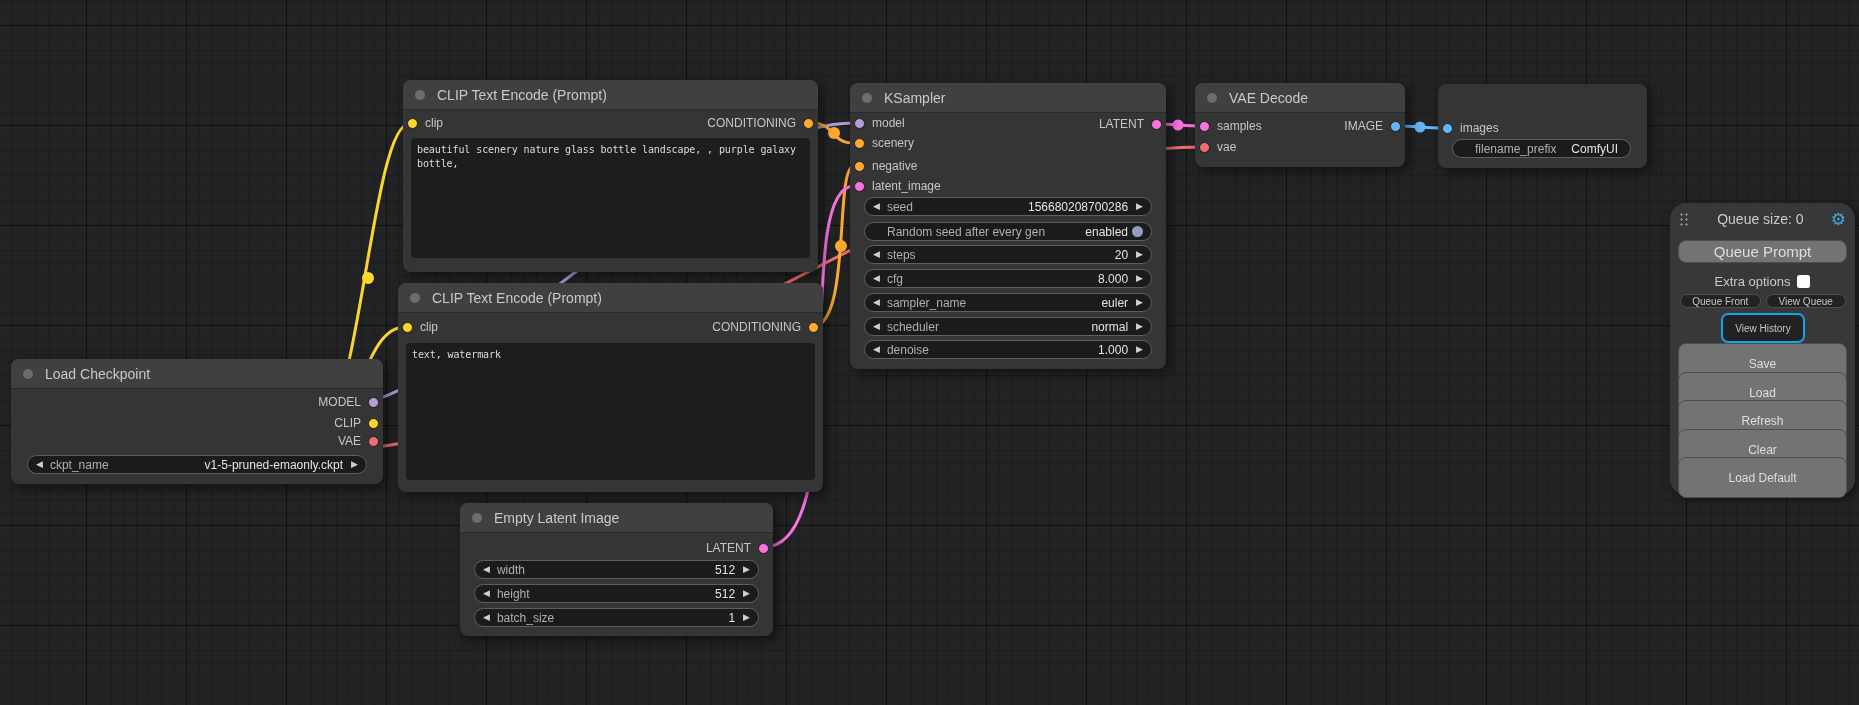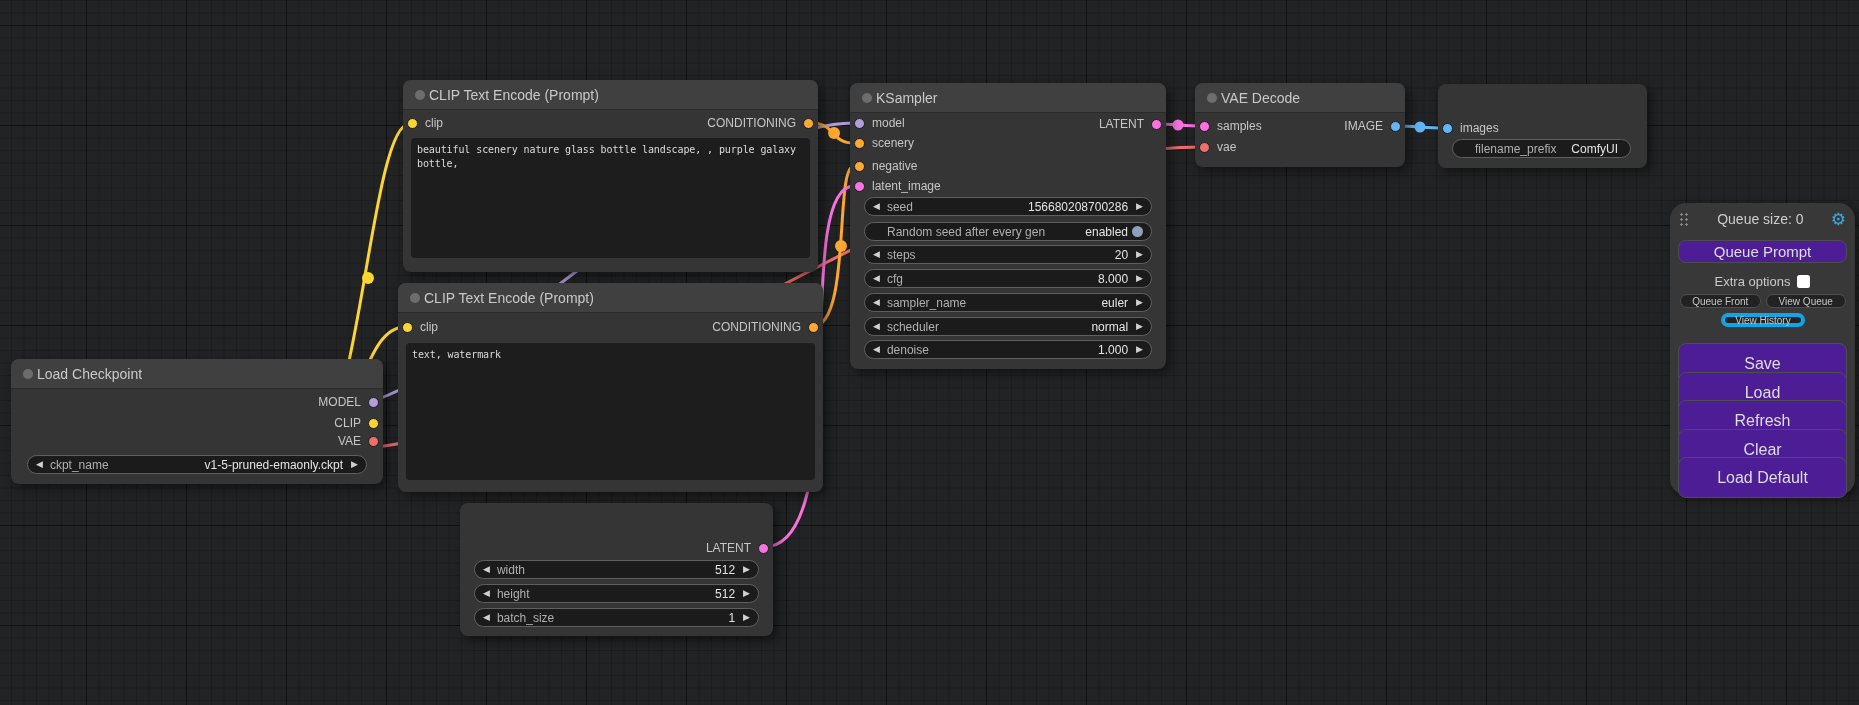--- a/index.html
+++ b/index.html
@@ -13,21 +13,21 @@
       linear-gradient(to right, rgba(0,0,0,.16) 1px, transparent 1px),
       linear-gradient(to bottom, rgba(0,0,0,.16) 1px, transparent 1px);
     background-size:100px 100px,100px 100px,12.5px 12.5px,12.5px 12.5px;
     background-position:-14px -75px,-14px -75px,-1.5px 0,-1.5px 0;
   }
   #wires{position:absolute;left:0;top:0;z-index:1;}
   #wires path{fill:none;stroke-width:3;stroke-linecap:round;}
 
   .node{position:absolute;z-index:2;background:#353535;border-radius:8px;
         box-shadow:4px 4px 12px rgba(0,0,0,.5);color:#c8c8c8;font-size:12px;}
-  .ntitle{height:30px;display:flex;align-items:center;gap:4px;padding:0 12px;
+  .ntitle{height:30px;display:flex;align-items:center;gap:12px;padding:0 12px;
           background:#404040;border-radius:8px 8px 0 0;border-bottom:1px solid #2a2a2a;
           font-size:14px;color:#c9c9c9;box-sizing:border-box;}
   .tdot{width:10px;height:10px;border-radius:50%;background:#6d6d6d;flex:none;}
   .prow{position:absolute;display:flex;align-items:center;gap:7px;height:20px;font-size:12px;color:#c6c6c6;white-space:nowrap;}
   .prow.out{flex-direction:row-reverse;}
   .pdot{width:11px;height:11px;border-radius:50%;flex:none;border:1px solid #1e1e1e;box-sizing:border-box;}
   .c-model{background:#b39ddb;} .c-clip{background:#fdd531;} .c-vae{background:#ee6e6e;}
   .c-cond{background:#ffa931;} .c-latent{background:#f873df;} .c-image{background:#64b5f6;}
 
   .widget{position:absolute;height:19px;background:#1b1b1b;border:1px solid #5f5f5f;
@@ -48,34 +48,34 @@
   
   #panel{position:absolute;left:1670px;top:203px;width:185px;height:292px;z-index:3;
          background:#383838;border-radius:16px;box-shadow:3px 3px 10px rgba(0,0,0,.5);
          color:#c8c8c8;}
   #panel .hdr{position:absolute;left:9px;right:9px;top:6px;height:20px;display:flex;align-items:center;}
   .drag-dots{width:11px;height:15px;flex:none;
              background-image:radial-gradient(circle,#868686 1.1px,transparent 1.4px);
              background-size:5px 5px;}
   .qsize{flex:1;text-align:center;font-size:14px;color:#cccccc;}
   .gear{flex:none;font-size:17px;line-height:1;color:#41a8dc;}
-  .pbtn{position:absolute;left:8px;right:8px;background:#4c1d95;border:1px solid #4e4e4e;
+  .pbtn{position:absolute;left:8px;right:8px;background:#737373;border:1px solid #4e4e4e;
         border-radius:8px;color:#dedede;display:flex;align-items:center;justify-content:center;
         box-sizing:border-box;}
-  .pbtn.big{height:41px;font-size:16px;}
+  .pbtn.big{height:41px;font-size:12px;}
   #btn-queue{top:37px;height:23px;font-size:15px;}
   .extra-row{position:absolute;left:0;right:0;top:70px;height:16px;display:flex;
              align-items:center;justify-content:center;gap:7px;font-size:13px;color:#c9c9c9;}
   .checkbox{width:13px;height:13px;background:#ffffff;border-radius:2.5px;}
   .small-row{position:absolute;left:10px;right:9px;top:91px;height:14px;display:flex;gap:5px;}
   .sbtn{flex:1;height:14px;background:#222222;border:1px solid #4e4e4e;border-radius:7px;
         color:#c6c6c6;font-size:10px;display:flex;align-items:center;justify-content:center;
         box-sizing:border-box;white-space:nowrap;}
-  #btn-history{position:absolute;left:51px;width:84px;top:110px;height:14px;background:#222222;
-        border:4px solid #0ea5e9;border-radius:7px;color:#c6c6c6;font-size:10px;
+  #btn-history{position:absolute;left:51px;width:84px;top:110px;height:30px;background:#222222;
+        border:2px solid #0ea5e9;border-radius:7px;color:#c6c6c6;font-size:10px;
         display:flex;align-items:center;justify-content:center;box-sizing:border-box;}
   #btn-save{top:140px;} #btn-load{top:169px;} #btn-refresh{top:197px;}
   #btn-clear{top:226px;} #btn-loaddefault{top:254px;}
 </style>
 </head>
 <body>
 
 <div id="canvas">
 
   <svg id="wires" width="1859" height="705">
@@ -147,20 +147,24 @@
       <span>clip</span>
     </div>
     <div class="prow out" style="right:4px;top:34px;">
       <span class="pdot c-cond"></span>
       <span>CONDITIONING</span>
     </div>
     <div class="textarea" style="top:60px;height:137px;">text, watermark</div>
   </div>
 
   <div class="node" style="left:460px;top:503px;width:313px;height:133px;">
+    <div class="ntitle">
+      <span class="tdot"></span>
+      <span>Empty Latent Image</span>
+    </div>
     <div class="prow out" style="right:4px;top:35px;">
       <span class="pdot c-latent"></span>
       <span>LATENT</span>
     </div>
     <div class="widget" style="left:14px;right:14px;top:57px;">
       <span class="warr">◀</span>
       <span class="wlabel">width</span>
       <span class="wvalue">512</span>
       <span class="warr">▶</span>
     </div>

